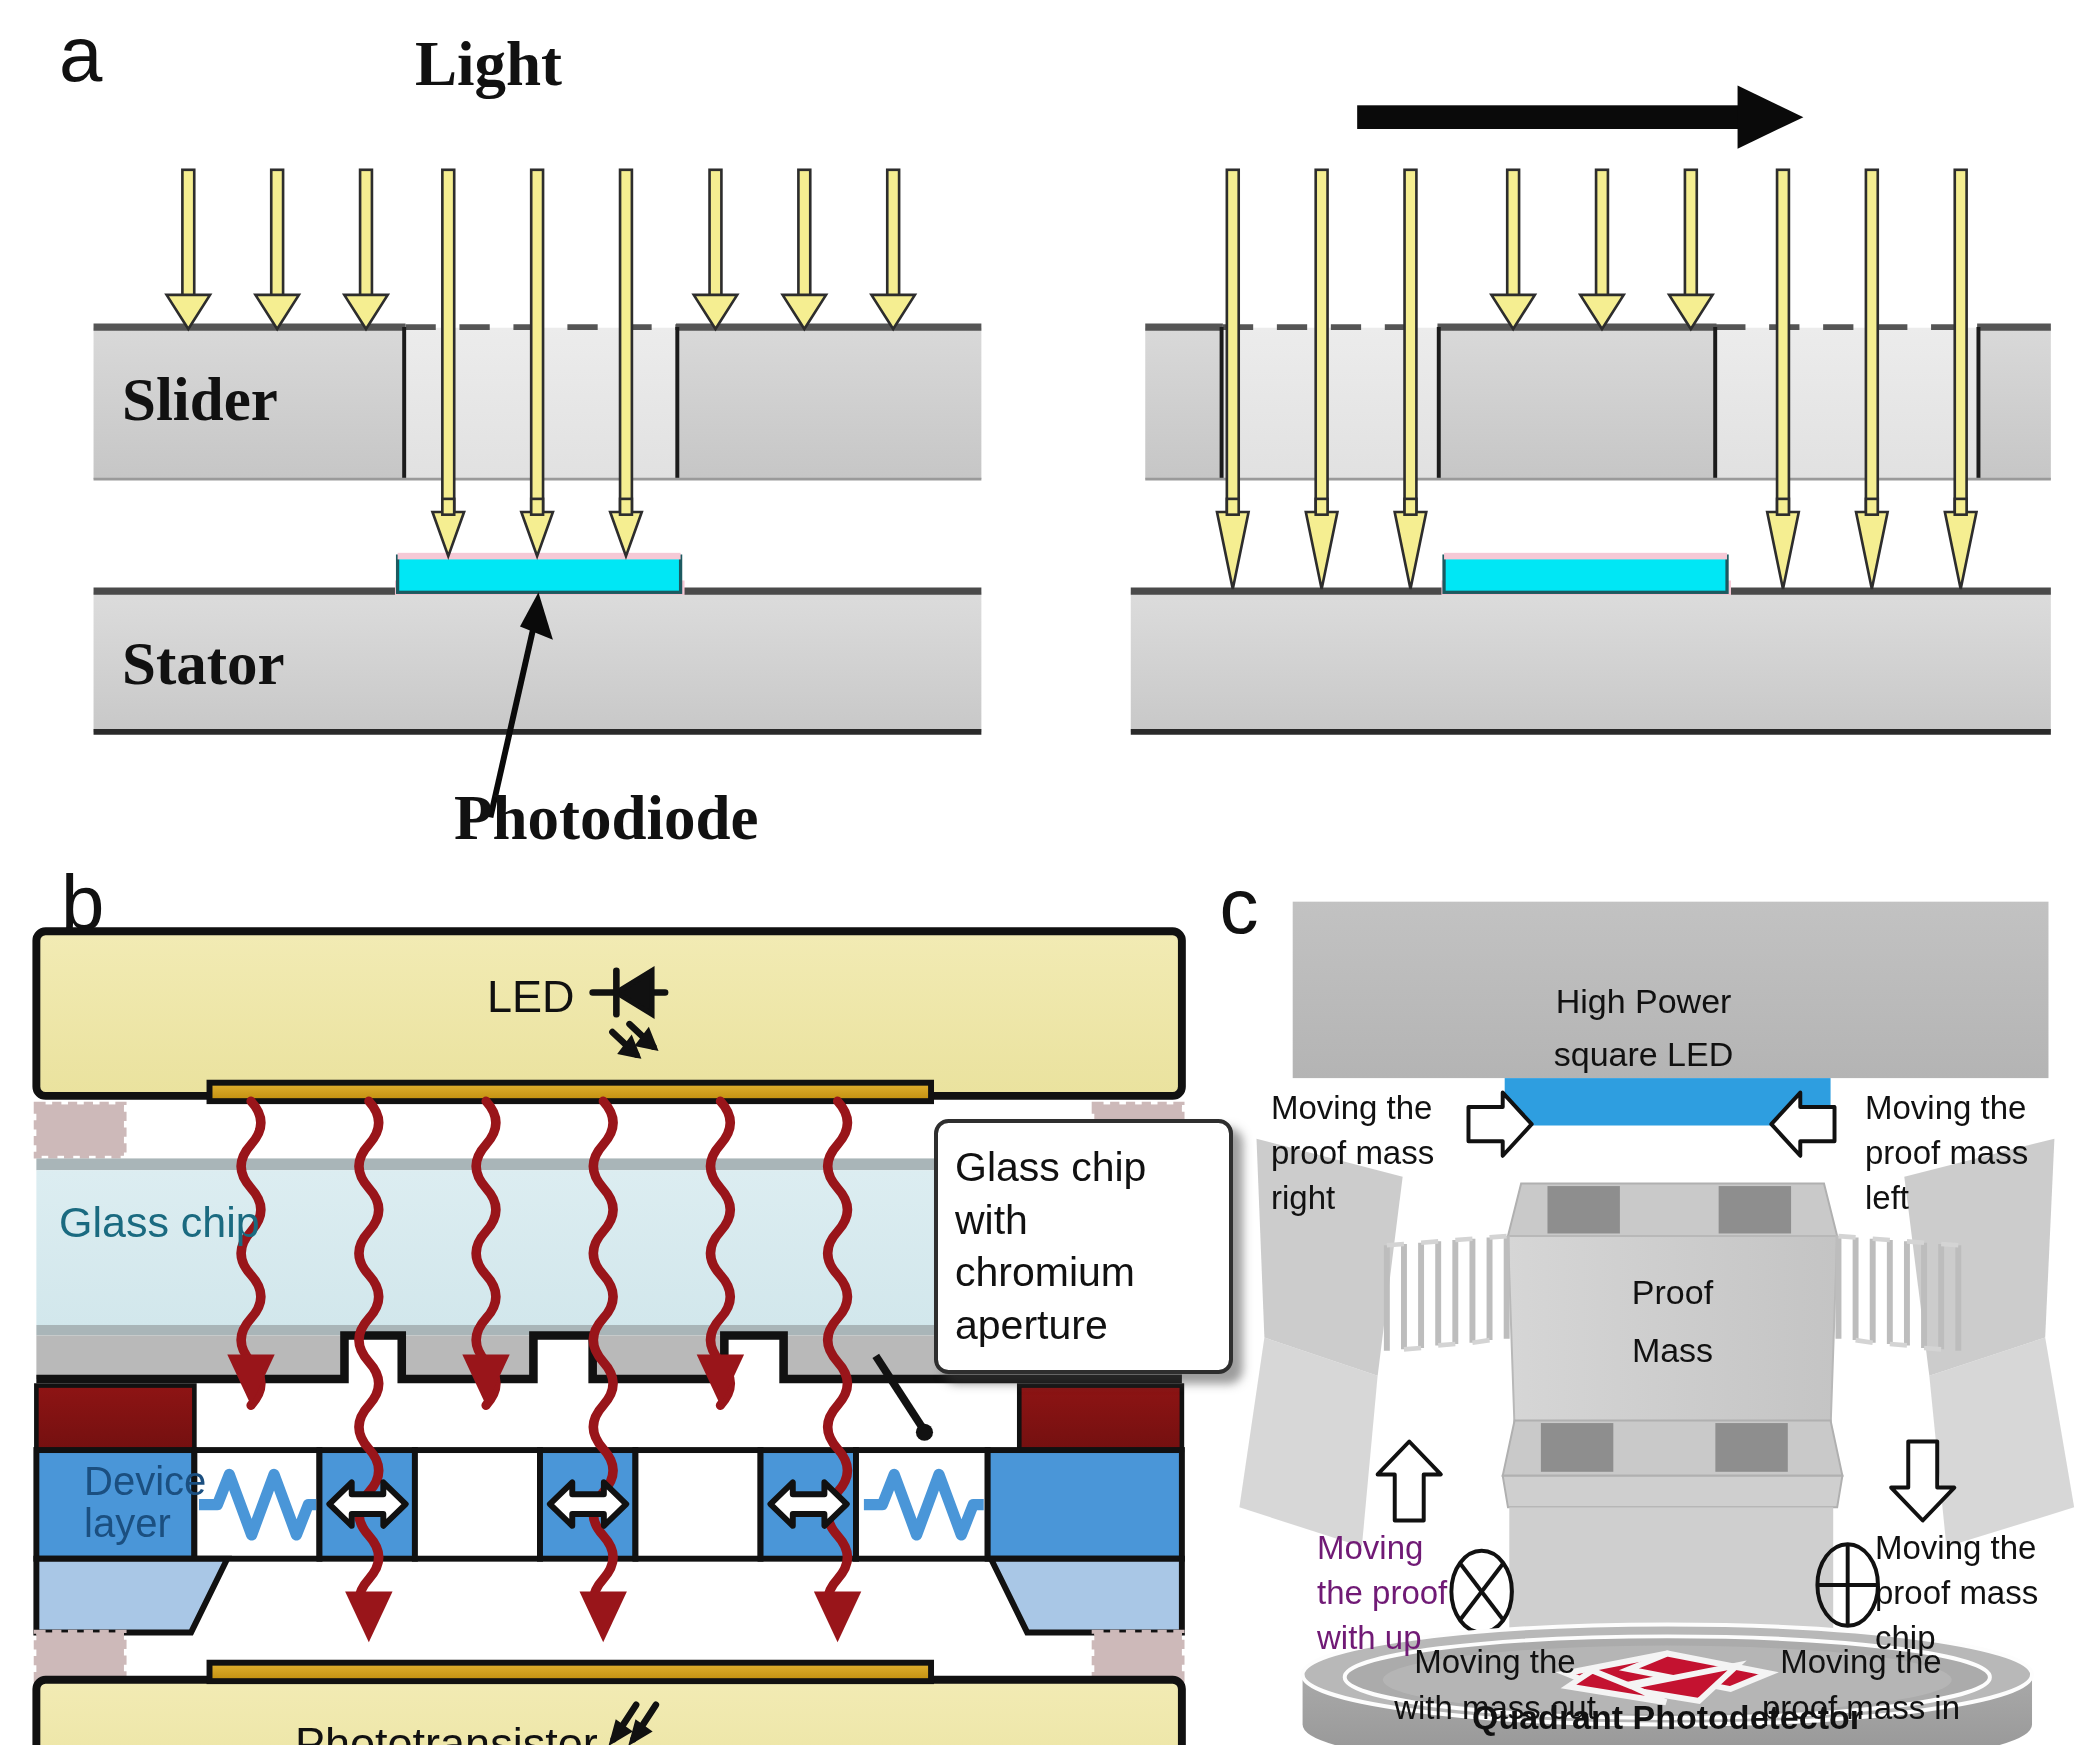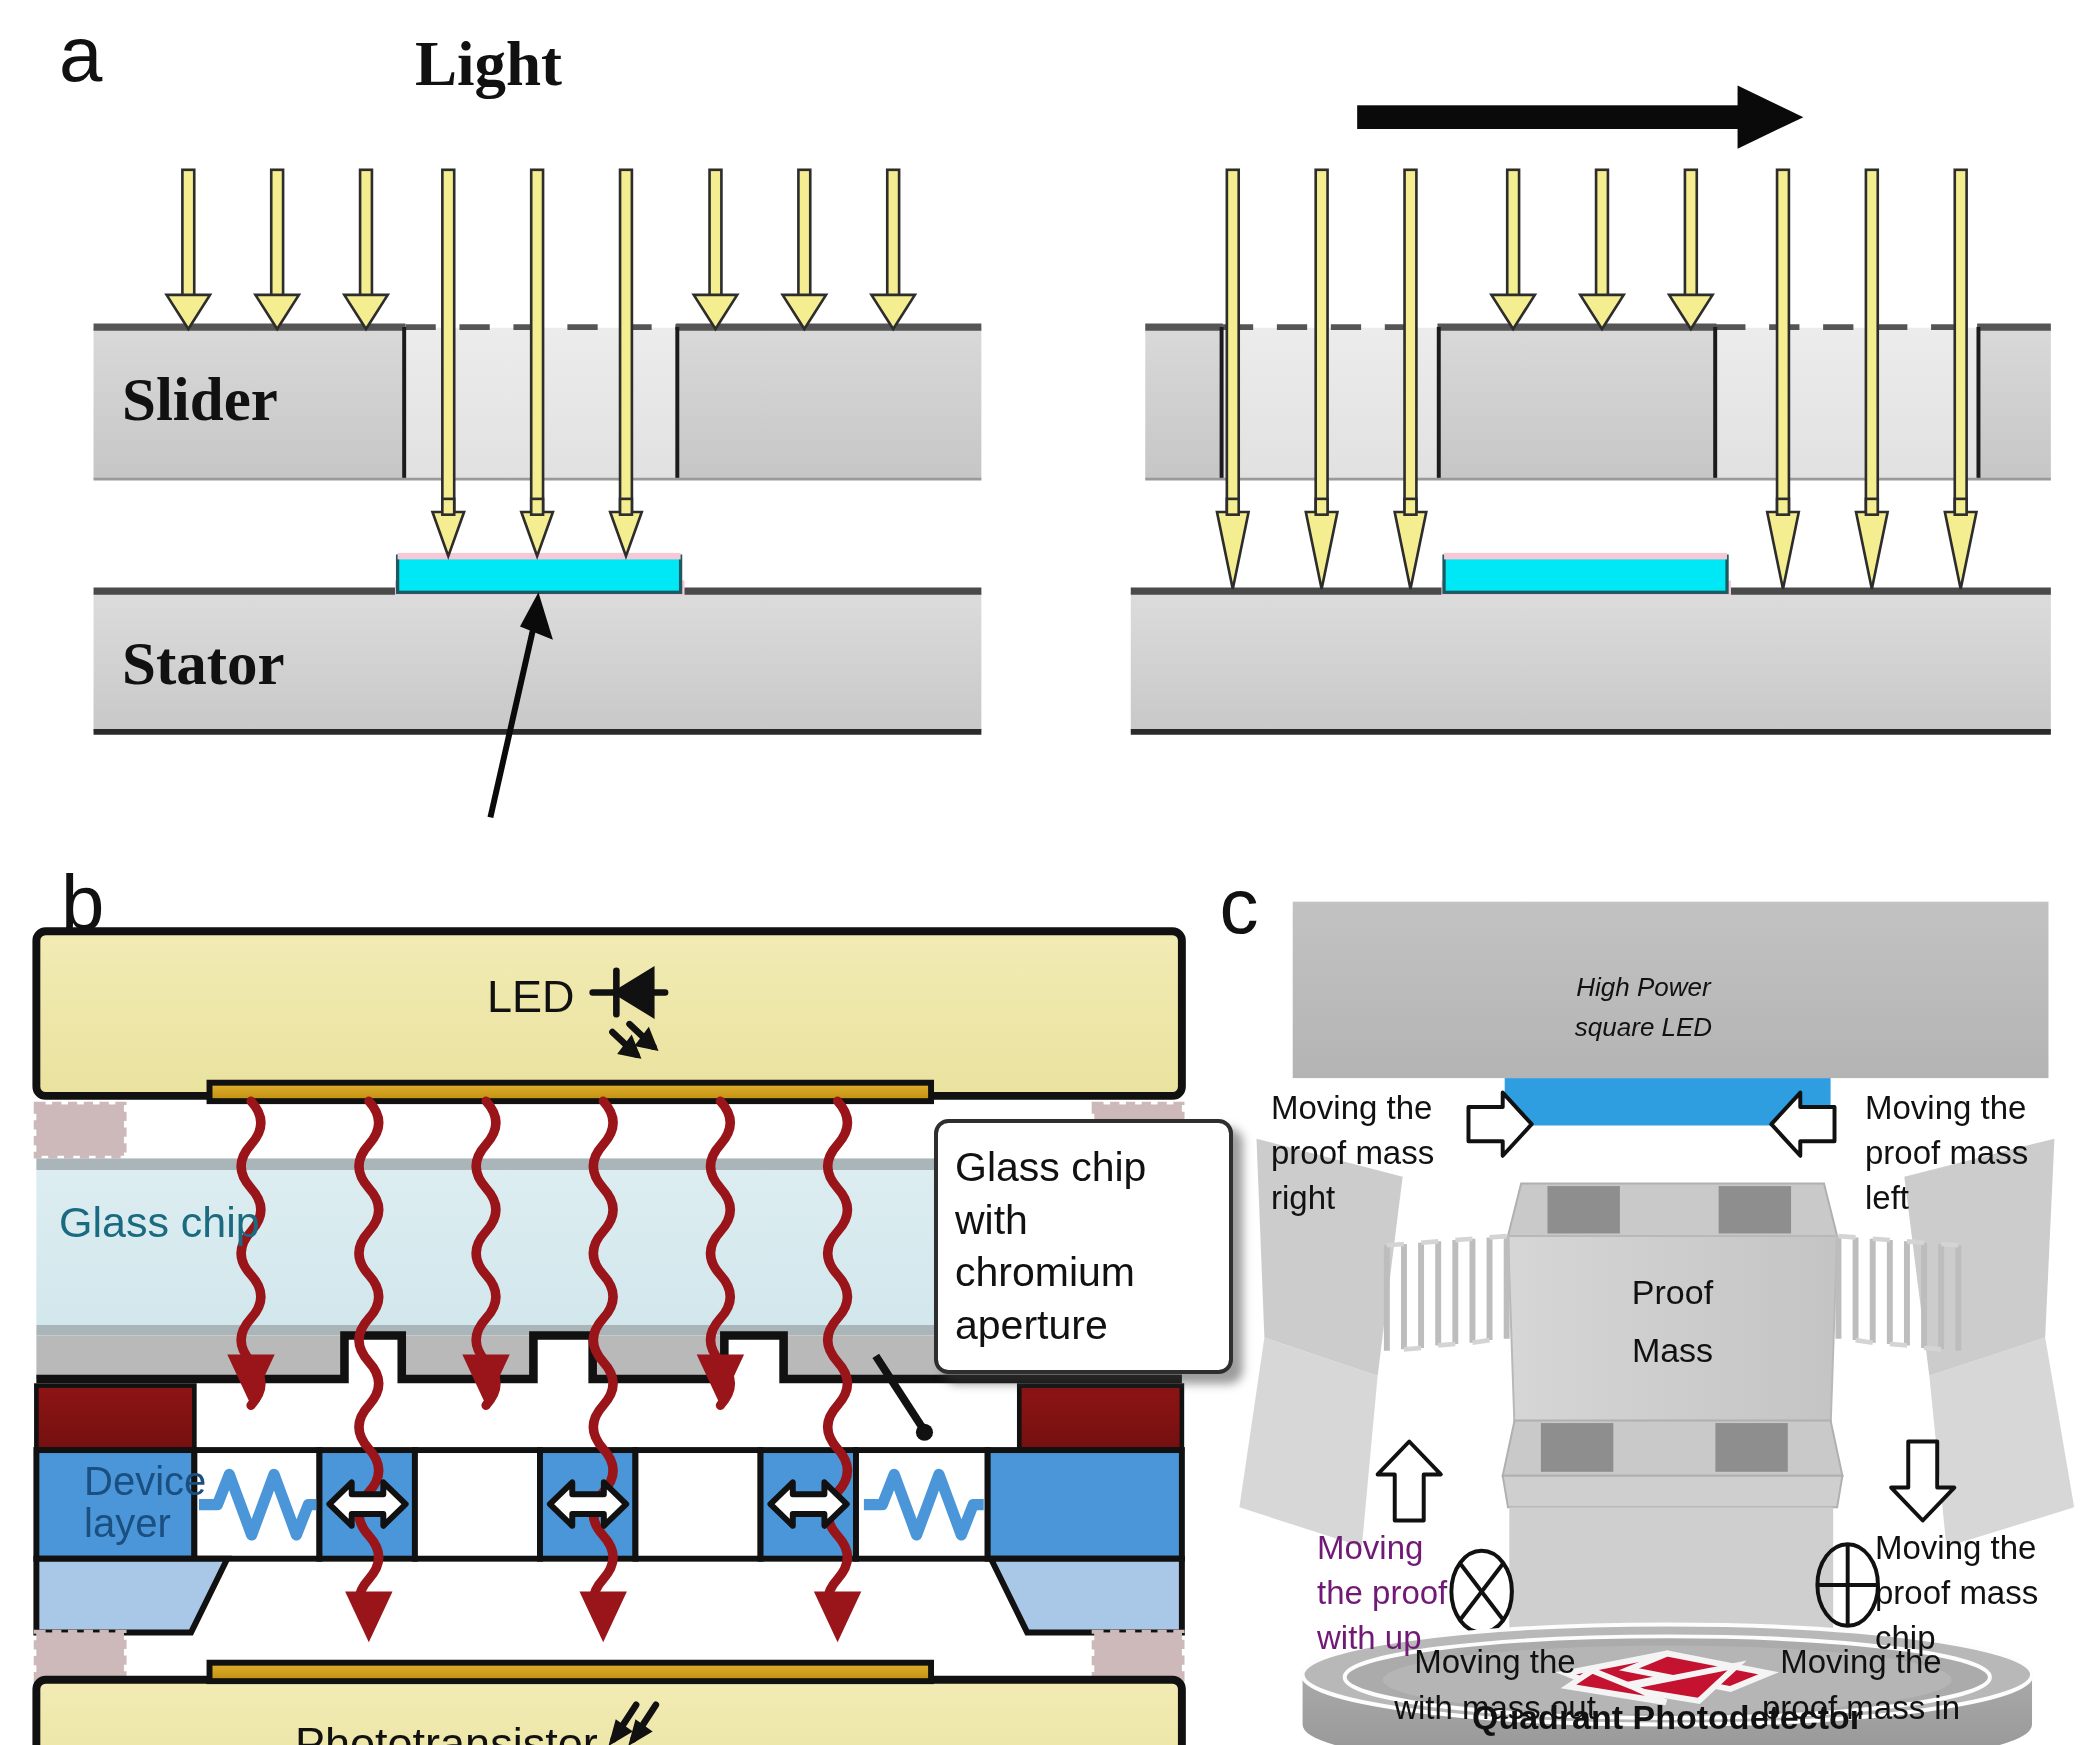--- a/index.html
+++ b/index.html
@@ -194,20 +194,21 @@
       </g>
 
       <g>
         <rect x="2062" y="160" width="580" height="36" fill="#0a0a0a"></rect>
         <path d="M2640,130 L2740,178 L2640,226 z" fill="#0a0a0a"></path>
       </g>
     </svg>
 
     <div class="abs serif nosel" style="left:122px;top:365px;font-size:61px;">Slider</div>
     <div class="abs serif nosel" style="left:122px;top:629px;font-size:61px;">Stator</div>
+    <div class="abs serif nosel" style="left:454px;top:782px;font-size:63px;">Photodiode</div>
   </div>
 
   <div class="abs" style="left:0;top:849px;width:1238px;height:896px;">
 
     <div class="abs panel-letter" style="left:61px;top:14.5px;font-size:78px;">b</div>
 
     <svg class="abs" style="left:0;top:0;" width="1238" height="896" viewBox="0 0 1880 1361">
       <defs>
         <linearGradient id="gLED" x1="0" y1="0" x2="0" y2="1">
           <stop offset="0" stop-color="#f2ebb4"></stop>
@@ -465,21 +466,21 @@
           <polygon points="608,1276 760,1246 702,1300 556,1276" fill="#c41230" transform="translate(48,-6)"></polygon>
           <polygon points="548,1252 608,1276 660,1300 512,1276" fill="#c41230" transform="translate(40,-4)"></polygon>
         </g>
 
         <rect x="318" y="1398" width="74" height="86" fill="#a0a0a0"></rect>
         <rect x="668" y="1412" width="74" height="86" fill="#a0a0a0"></rect>
         <rect x="1000" y="1398" width="74" height="86" fill="#a0a0a0"></rect>
       </g>
     </svg>
 
-    <div class="abs sans nosel" style="left:300px;top:118px;width:277px;text-align:center;font-size:26px;line-height:1.55;color:#111;font-style:italic;">
+    <div class="abs sans nosel" style="left:300px;top:126px;width:277px;text-align:center;font-size:34px;line-height:1.55;color:#111;">
       <div>High Power</div>
       <div>square LED</div>
     </div>
 
     <div class="abs sans nosel" style="left:382px;top:415px;width:171px;text-align:center;font-size:34px;line-height:1.70;color:#111;">
       <div>Proof</div>
       <div>Mass</div>
     </div>
 
     <div class="abs sans nosel" style="left:66px;top:237px;width:198px;text-align:left;font-size:33px;line-height:1.36;color:#111;font-weight:400;">

